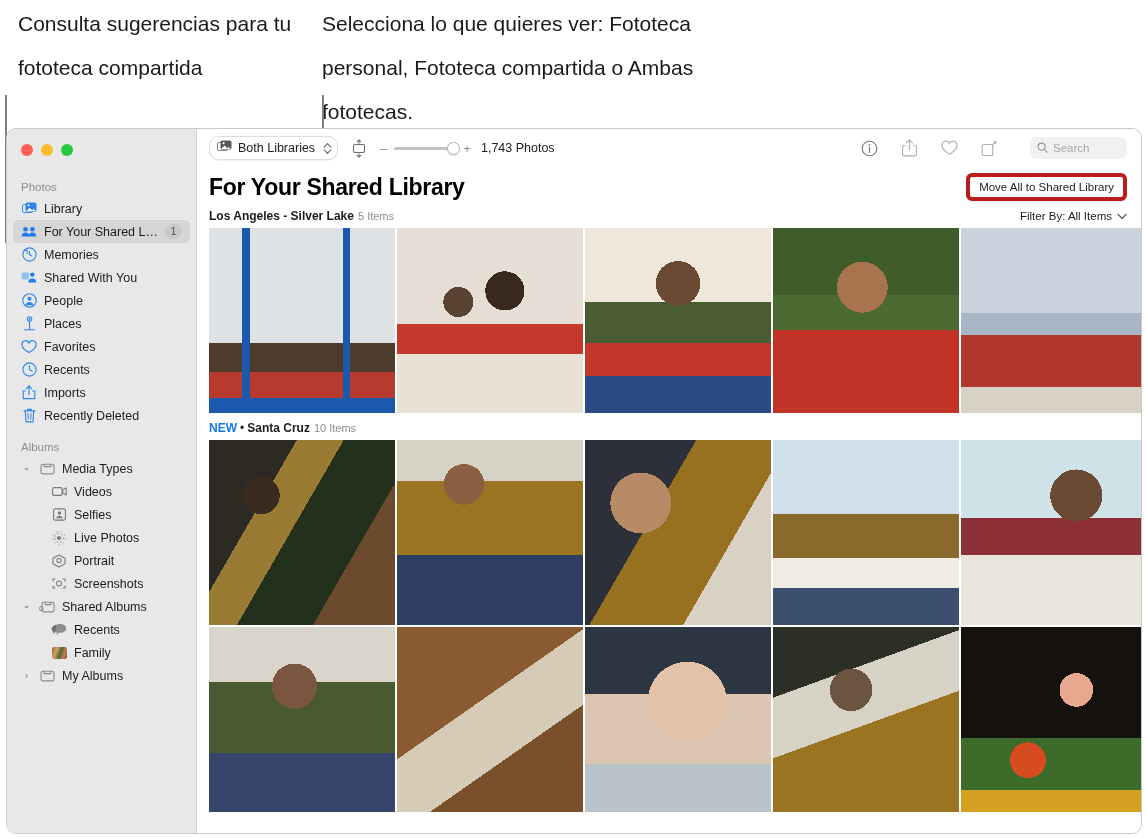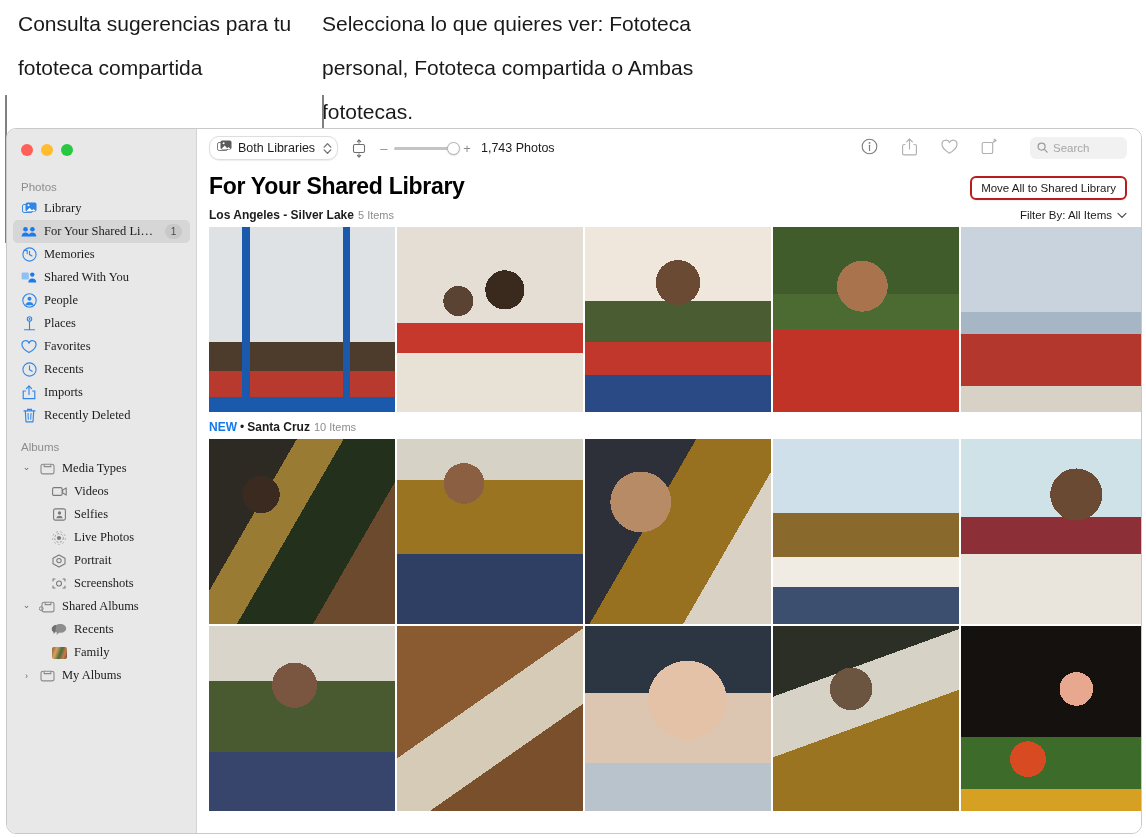--- a/index.html
+++ b/index.html
@@ -81,21 +81,21 @@
     cursor: default;
     white-space: nowrap;
   }
   .side-item.selected { background: #d6d6d6; }
   .side-item .ico {
     width: 16px; height: 16px;
     display: inline-flex; align-items: center; justify-content: center;
     flex: 0 0 16px;
   }
   .side-item .ico svg { display:block; }
-  .side-label { flex: 1 1 auto; overflow: hidden; text-overflow: ellipsis; font-family: Liberation Serif, serif; }
+  .side-label { flex: 1 1 auto; overflow: hidden; text-overflow: ellipsis; }
   .badge {
     background: #c8c8c8;
     color: #4a4a4a;
     font-size: 10px;
     min-width: 17px;
     height: 15px;
     border-radius: 8px;
     display: inline-flex;
     align-items: center;
     justify-content: center;
@@ -147,21 +147,21 @@
     width: 13px; height: 13px; border-radius:50%;
     background:#fff; border:1px solid #b4b4b4;
     box-shadow: 0 0.5px 1.5px rgba(0,0,0,.2);
   }
   .photo-count {
     flex: 1 1 auto;
     text-align: left;
     font-size: 12.5px;
     color: #1c1c1c;
   }
-  .tool-icons { display:flex; align-items:flex-start; gap: 21px; color:#9a9a9a; }
+  .tool-icons { display:flex; align-items:center; gap: 21px; color:#9a9a9a; }
   .tool-icons .tb { width:19px; height:19px; display:flex; align-items:center; justify-content:center; }
   .search-box {
     width: 97px; height: 22px;
     border-radius: 6px;
     background: #f1f1f1;
     display: flex; align-items: center;
     gap: 5px; padding: 0 7px;
     margin-left: 10px;
     font-size: 11.5px;
     color: #a6a6a6;
@@ -171,21 +171,21 @@
 
   .head-row {
     display: flex; align-items: flex-end; justify-content: space-between;
     padding: 6px 14px 0 12px;
   }
   .page-title {
     font-size: 23px; font-weight: bold; color: #000;
     letter-spacing: -0.3px;
   }
   .move-all-btn {
-    border: 2px solid #b91c1c;
+    border: 4px solid #b91c1c;
     background: #fff;
     border-radius: 6px;
     font-size: 11.5px;
     color: #1c1c1c;
     padding: 4px 9px;
     box-shadow: 0 0.5px 1px rgba(0,0,0,.06);
     white-space: nowrap;
   }
   .sub-row {
     display:flex; align-items: baseline; justify-content: space-between;

